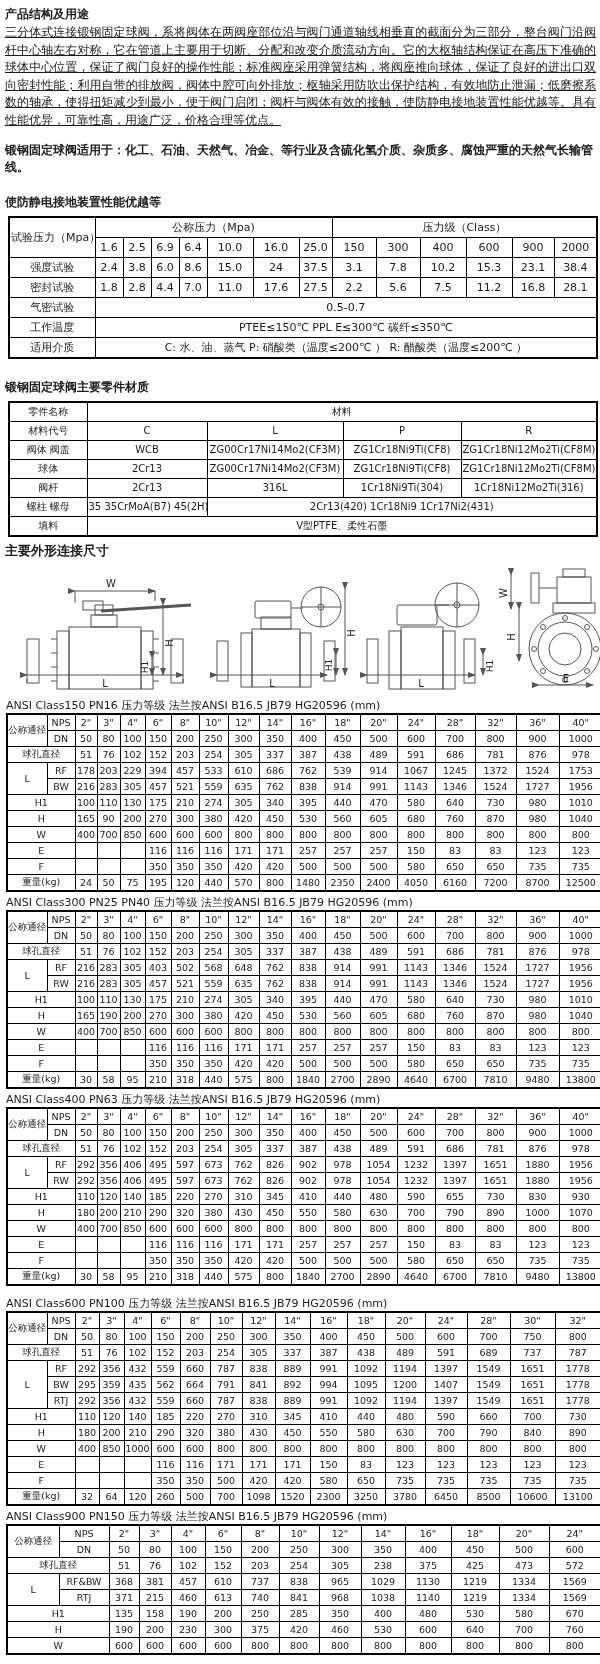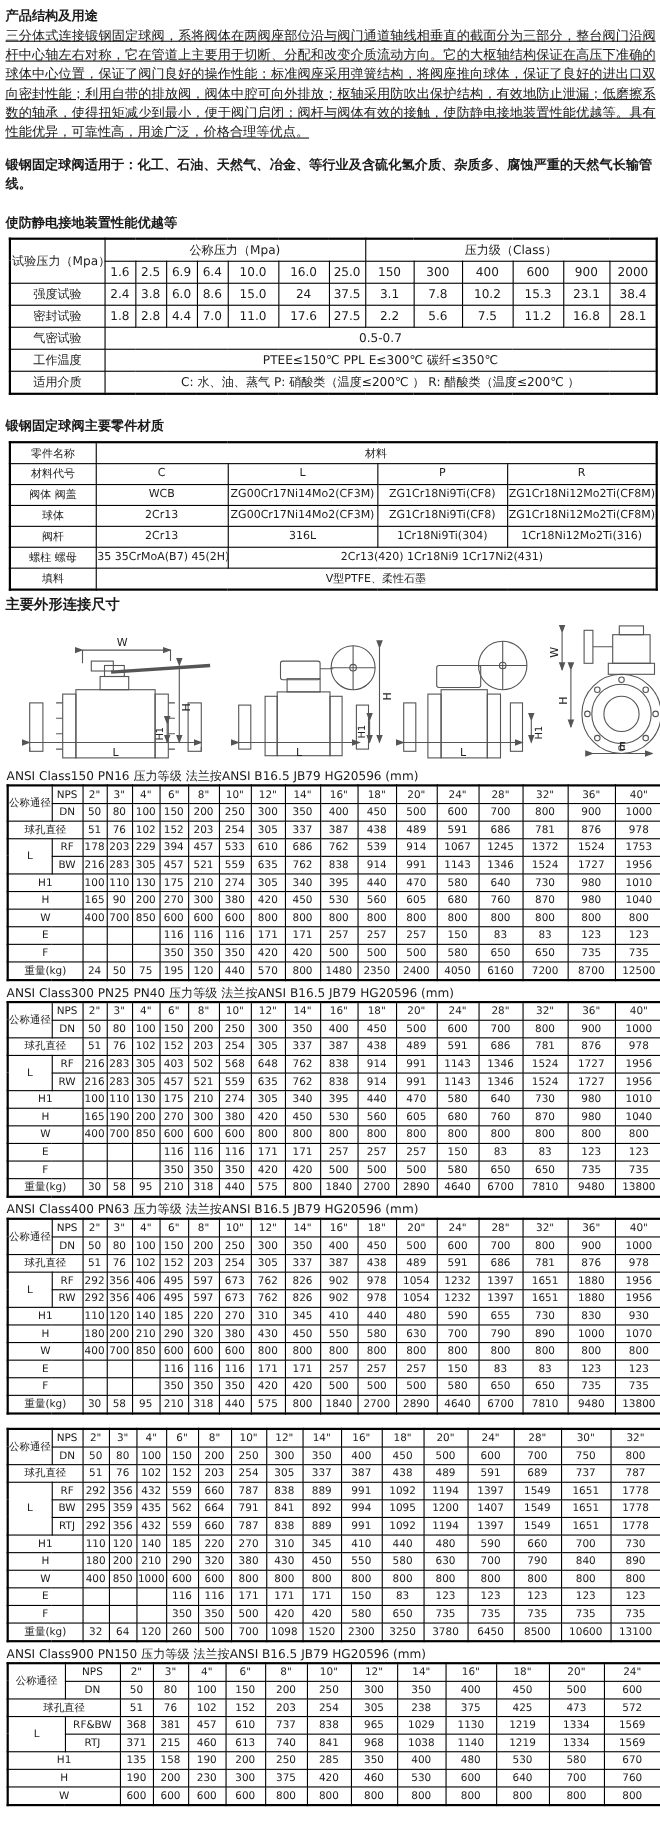--- a/index.html
+++ b/index.html
@@ -992,20 +992,21 @@
               <td>4640</td>
               <td>6700</td>
               <td>7810</td>
               <td>9480</td>
               <td>13800</td>
             </tr>
           </tbody>
         </table>
       </div>
       <div class="gap-top">
+        <div class="dim-title">ANSI Class600 PN100 压力等级 法兰按ANSI B16.5 JB79 HG20596 (mm)</div>
         <table class="dim-table">
           <colgroup>
             <col style="width: 40px;">
             <col style="width: 28px;">
             <col style="width: 24px;">
             <col style="width: 25px;">
             <col style="width: 27px;">
             <col style="width: 29px;">
             <col style="width: 30px;">
             <col style="width: 32px;">

